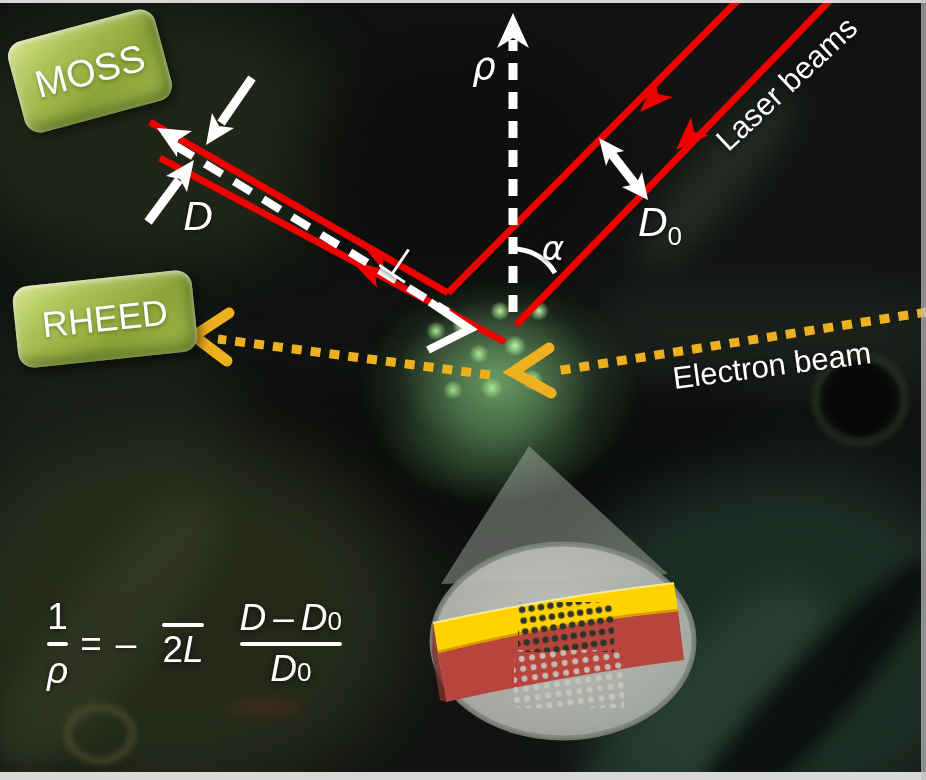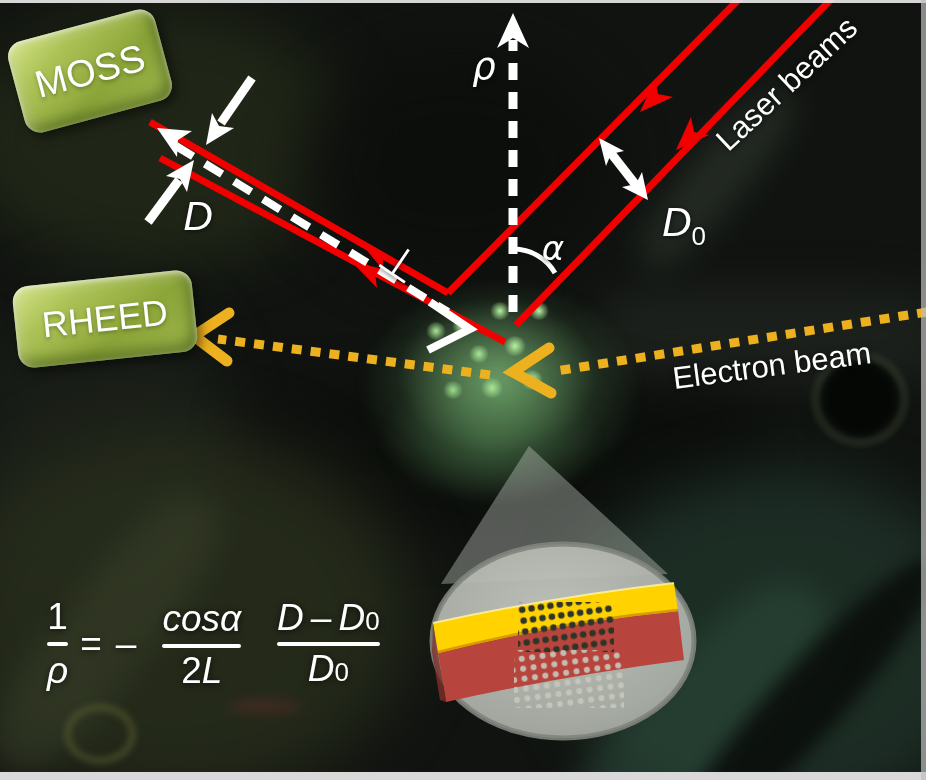--- a/index.html
+++ b/index.html
@@ -90,21 +90,20 @@
 
   <div id="formula">
     <div class="frac">
       <span>1</span>
       <span class="bar"></span>
       <span class="it">ρ</span>
     </div>
     <span class="op">=</span>
     <span class="op">–</span>
     <div class="frac" style="margin-left:14px;">
-      <span class="it">cosα</span>
       <span class="bar"></span>
       <span class="frow">
           <span>2</span>
           <span class="it">L</span>
         </span>
     </div>
     <div class="frac" style="margin-left:26px;">
       <span class="frow">
         <span class="it">D</span>
         <span class="op">–</span>
@@ -160,21 +159,21 @@
   <div class="badge" style="left:15px;top:278px;width:180px;height:82px;font-size:36px;transform:rotate(-6deg);">
     <span>RHEED</span>
   </div>
 
   <div class="lbl" style="left:787px;top:84px;font-size:31px;--r:-43deg;">Laser beams</div>
   <div class="lbl" style="left:772px;top:366px;font-size:31px;--r:-7.5deg;">Electron beam</div>
 
   <div class="lbl it" style="left:484px;top:66px;font-size:37px;font-family:'DejaVu Sans',sans-serif;">ρ</div>
   <div class="lbl it" style="left:553px;top:248px;font-size:34px;font-family:'DejaVu Sans',sans-serif;">α</div>
   <div class="lbl it" style="left:198px;top:216px;font-size:41px;">D</div>
-  <div class="lbl" style="left:684px;top:222px;font-size:41px;">
+  <div class="lbl" style="left:660px;top:222px;font-size:41px;">
     <span class="it">D</span><span class="sub">0</span>
   </div>
   <div class="lbl" style="left:400px;top:262px;font-size:44px;--r:34deg;font-family:'DejaVu Sans',sans-serif;">⊥</div>
 
   <div class="edge" style="left:0;top:0;width:926px;height:3px;background:#ececec;opacity:.9;"></div>
   <div class="edge" style="left:0;top:772px;width:926px;height:8px;background:#d9d9d9;"></div>
   <div class="edge" style="left:921px;top:0;width:5px;height:780px;background:#bdbdbd;opacity:.7;"></div>
 </div>
 
 </body></html>

